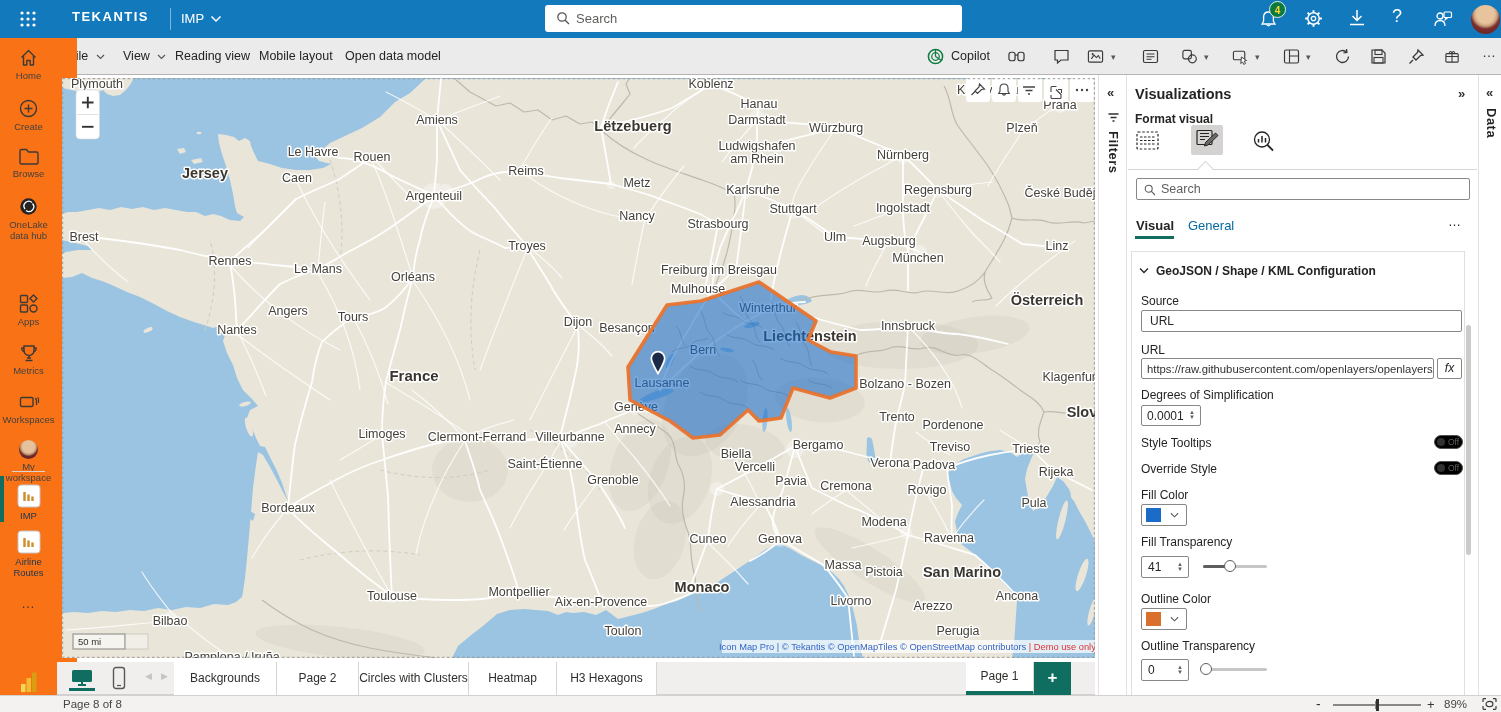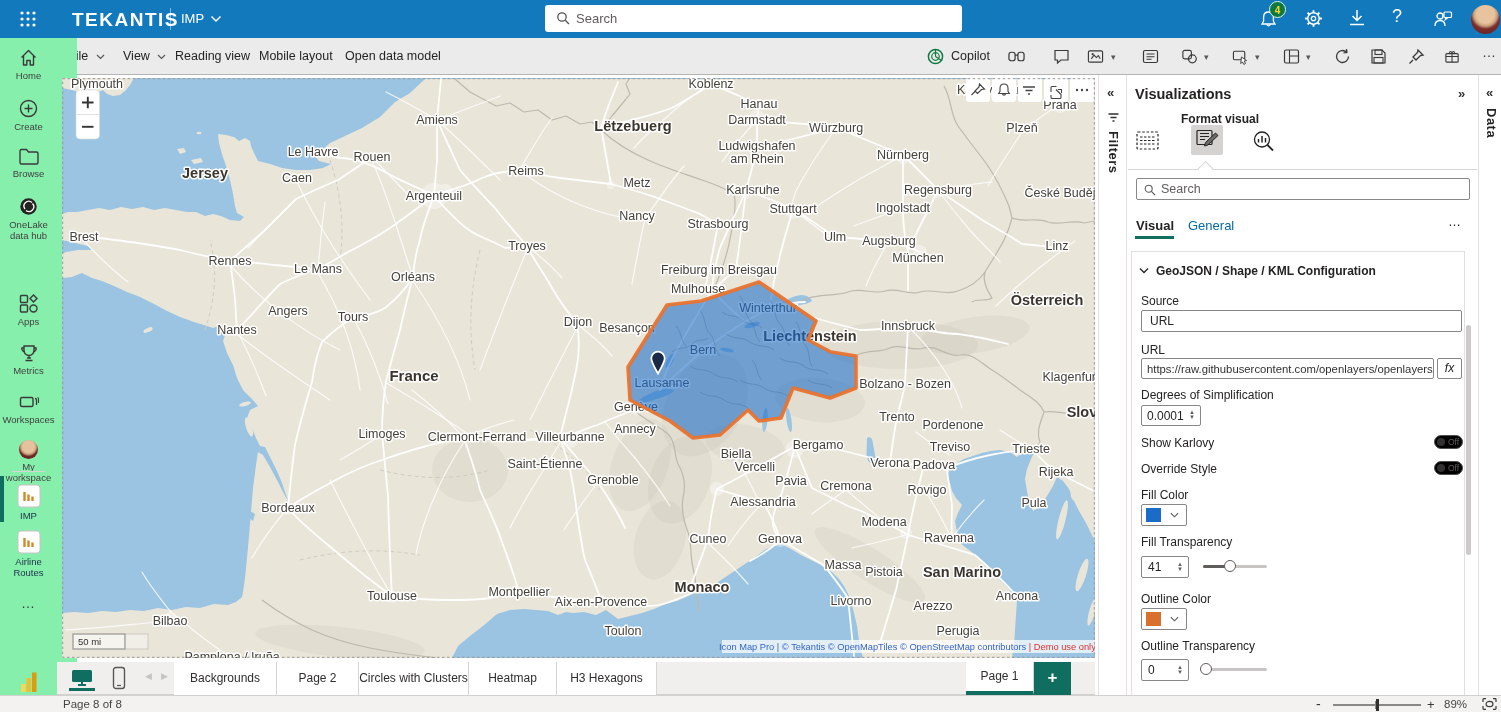--- a/index.html
+++ b/index.html
@@ -1,20 +1,20 @@
 <!DOCTYPE html>
 <html><head>
 <meta charset="utf-8">
 <style>
 * { margin:0; padding:0; box-sizing:border-box; }
 html,body { width:1501px; height:712px; overflow:hidden; font-family:"Liberation Sans",sans-serif; background:#fff; }
 .abs { position:absolute; }
 #topbar { position:absolute; left:0; top:0; width:1501px; height:38px; background:#1379bd; color:#fff; }
 #toolbar { position:absolute; left:57px; top:38px; width:1444px; height:37px; background:#ebebeb; border-bottom:1px solid #b6b4b2; color:#252423; font-size:12.5px; }
-#rail { position:absolute; left:0; top:38px; width:77px; height:674px; background:#86efac; color:#3b3a39; }
+#rail { position:absolute; left:0; top:38px; width:77px; height:674px; background:#f97316; color:#3b3a39; }
 .railitem { position:absolute; width:57px; text-align:center; font-size:9.5px; color:#424140; line-height:11px; }
 .railitem svg { display:block; margin:0 auto 2px auto; }
 #statusbar { position:absolute; left:0; top:695px; width:1501px; height:17px; background:#f3f2f1; border-top:1px solid #d3d1cf; font-size:11.5px; color:#484644; }
 .tbtn { position:absolute; top:0; height:36px; line-height:36px; }
 .ticon { position:absolute; top:10px; width:17px; height:17px; }
 .chev { font-size:9px; color:#5a5856; }
 #tabstrip { position:absolute; left:57px; top:662px; width:1038px; height:33px; background:#f0efed; border-bottom:1px solid #d3d1cf; }
 .tab { position:absolute; top:0; height:33px; background:#fff; border-right:1px solid #d8d6d4; color:#2f2e2c; font-size:12px; text-align:center; line-height:32px; white-space:nowrap; overflow:hidden; }
 #rightwrap { position:absolute; left:1095px; top:75px; width:406px; height:620px; background:#fff; }
 #filtpane { position:absolute; left:3px; top:0; width:29px; height:620px; background:#fff; border-left:1px solid #e3e1df; border-right:1px solid #e3e1df; }
@@ -41,21 +41,21 @@
         <circle cx="8" cy="2" r="1.6"></circle>
         <circle cx="14" cy="2" r="1.6"></circle>
         <circle cx="2" cy="8" r="1.6"></circle>
         <circle cx="8" cy="8" r="1.6"></circle>
         <circle cx="14" cy="8" r="1.6"></circle>
         <circle cx="2" cy="14" r="1.6"></circle>
         <circle cx="8" cy="14" r="1.6"></circle>
         <circle cx="14" cy="14" r="1.6"></circle>
       </g>
     </svg>
-  <div class="abs" style="left:72px;top:9px;font-size:19px;font-weight:bold;letter-spacing:1.5px;">TEKANTIS</div>
+  <div class="abs" style="left:72px;top:9px;font-size:13px;font-weight:bold;letter-spacing:1.5px;">TEKANTIS</div>
   <div class="abs" style="left:170px;top:8px;width:1px;height:22px;background:rgba(255,255,255,.45)"></div>
   <div class="abs" style="left:181px;top:11px;font-size:13px;">IMP</div>
   <svg class="abs" style="left:210px;top:15px" width="12" height="8" viewBox="0 0 12 8">
       <path d="M1.5 1.5 L6 6 L10.5 1.5" fill="none" stroke="#fff" stroke-width="1.5"></path>
     </svg>
   <div class="abs" style="left:545px;top:5px;width:417px;height:27px;background:#fff;border-radius:3px;"></div>
   <svg class="abs" style="left:556px;top:11px" width="15" height="15" viewBox="0 0 15 15">
       <circle cx="6" cy="6" r="4.2" fill="none" stroke="#555" stroke-width="1.3"></circle>
       <path d="M9.2 9.2 L13 13" stroke="#555" stroke-width="1.3"></path>
     </svg>
@@ -625,21 +625,21 @@
     <div class="abs" style="left:8px;top:10px;font-size:13px;color:#323130;font-weight:bold;">«</div>
     <svg class="abs" style="left:8px;top:37px" width="13" height="13" viewBox="0 0 13 13">
         <path d="M1.5 2 h10 M3.5 5.5 h6 M5.5 9 h2" stroke="#323130" stroke-width="1.4"></path>
         <path d="M10 8 l0 0" stroke="#323130"></path>
       </svg>
     <div class="vtext abs" style="left:7px;top:56px;">Filters</div>
   </div>
   <div id="vizpane">
     <div class="abs" style="left:7px;top:11px;font-size:14.5px;font-weight:bold;color:#252423;">Visualizations</div>
     <div class="abs" style="left:330px;top:11px;font-size:13px;color:#323130;font-weight:bold;">»</div>
-    <div class="abs" style="left:7px;top:37px;font-size:12px;font-weight:bold;color:#252423;margin-left:46px;">Format visual</div>
+    <div class="abs" style="left:7px;top:37px;font-size:12px;font-weight:bold;color:#252423;">Format visual</div>
 
     <svg class="abs" style="left:8px;top:56px" width="24" height="21" viewBox="0 0 24 21">
         <rect x="1" y="1" width="21" height="17" rx="1" fill="none" stroke="#252423" stroke-width="1.2" stroke-dasharray="2.5,1.8"></rect>
         <path d="M4 6 h15 M4 9.5 h15 M4 13 h15" stroke="#252423" stroke-width="1.1" stroke-dasharray="2.5,1.5"></path>
       </svg>
     <div class="abs" style="left:63px;top:50px;width:32px;height:30px;background:#d5d3d1;border-radius:2px;"></div>
     <svg class="abs" style="left:68px;top:54px" width="23" height="22" viewBox="0 0 23 22">
         <rect x="1" y="1.5" width="15" height="14" rx="1" fill="none" stroke="#252423" stroke-width="1.2"></rect>
         <path d="M4 4.5 h9 M4 7.5 h9 M4 10.5 h5" stroke="#252423" stroke-width="1"></path>
         <path d="M19.5 4 l2.5 2.5 L12 16 l-3.5 1 l1 -3.5 z" fill="#6b6a69" stroke="#252423" stroke-width="1"></path>
@@ -673,21 +673,21 @@
     <div class="inp" style="left:13px;top:235px;width:321px;height:22px;"></div>
     <div class="abs" style="left:22px;top:239px;font-size:12px;color:#252423;">URL</div>
     <svg class="abs" style="left:350px;top:243px" width="10" height="7" viewBox="0 0 10 7">
         <path d="M1 1 L5 5 L9 1" fill="none" stroke="#605e5c" stroke-width="1.2"></path>
       </svg>
     <div class="lbl12" style="left:13px;top:268px;">URL</div>
     <div class="inp" style="left:13px;top:283px;width:293px;height:21px;overflow:hidden;line-height:20px;"><span style="margin-left:5px;font-size:11.3px;color:#323130;white-space:nowrap;">https://raw.githubusercontent.com/openlayers/openlayers/r</span></div>
     <div class="inp" style="left:309px;top:283px;width:25px;height:21px;font-style:italic;text-align:center;line-height:19px;font-size:12px;">fx</div>
     <div class="lbl12" style="left:13px;top:313px;">Degrees of Simplification</div>
     <div class="inp" style="left:13px;top:330px;width:60px;height:21px;line-height:20px;"><span style="margin-left:5px;font-size:12px;">0.0001</span><span class="spin" style="top:4px;">▲<br>▼</span></div>
-    <div class="lbl12" style="left:13px;top:361px;">Show Karlovy</div>
+    <div class="lbl12" style="left:13px;top:361px;">Style Tooltips</div>
     <div class="toggle" style="left:306px;top:360px;">
         <span class="dot"></span>
         <span class="off">Off</span>
       </div>
     <div class="lbl12" style="left:13px;top:387px;">Override Style</div>
     <div class="toggle" style="left:306px;top:386px;">
         <span class="dot"></span>
         <span class="off">Off</span>
       </div>
     <div class="lbl12" style="left:13px;top:413px;">Fill Color</div>

